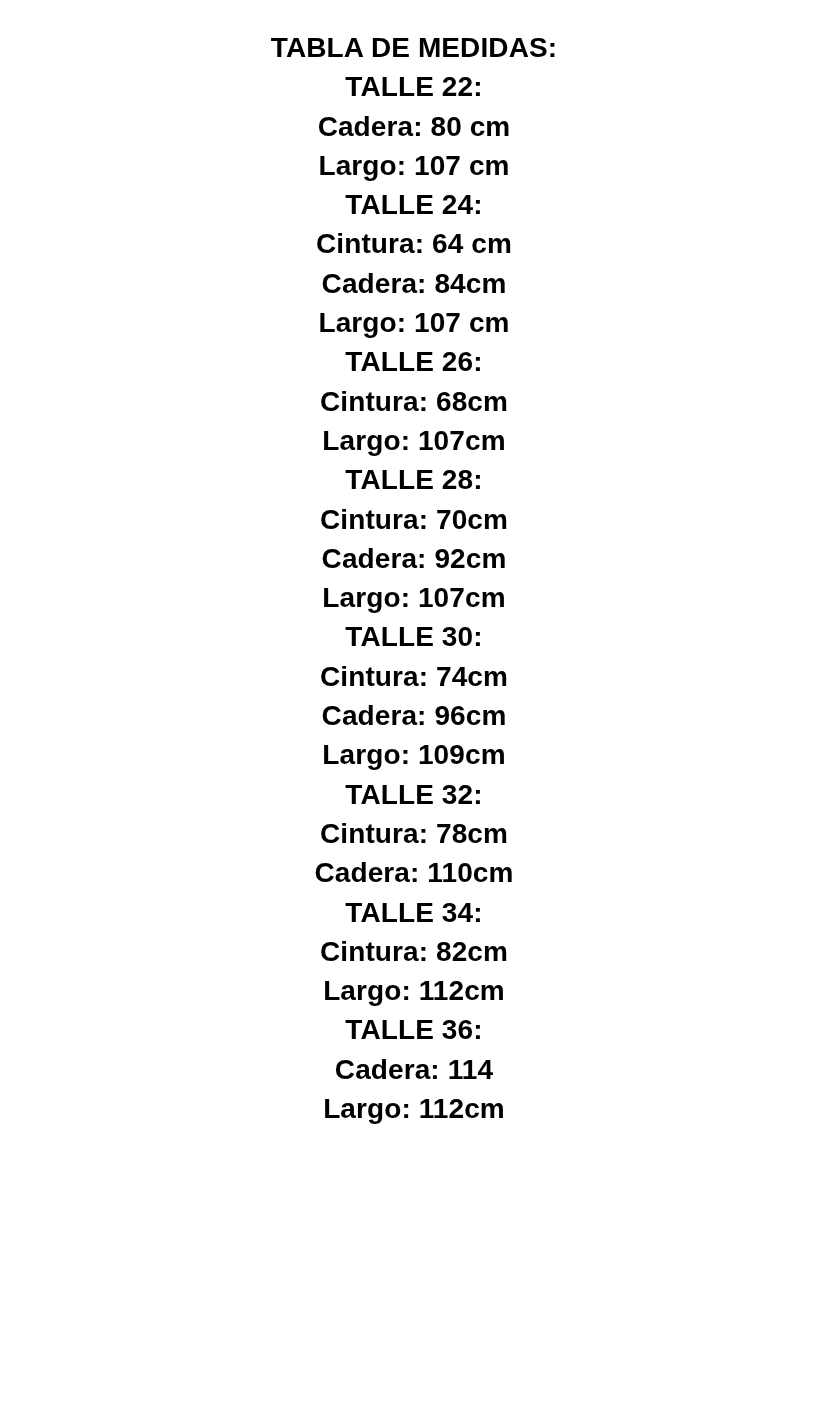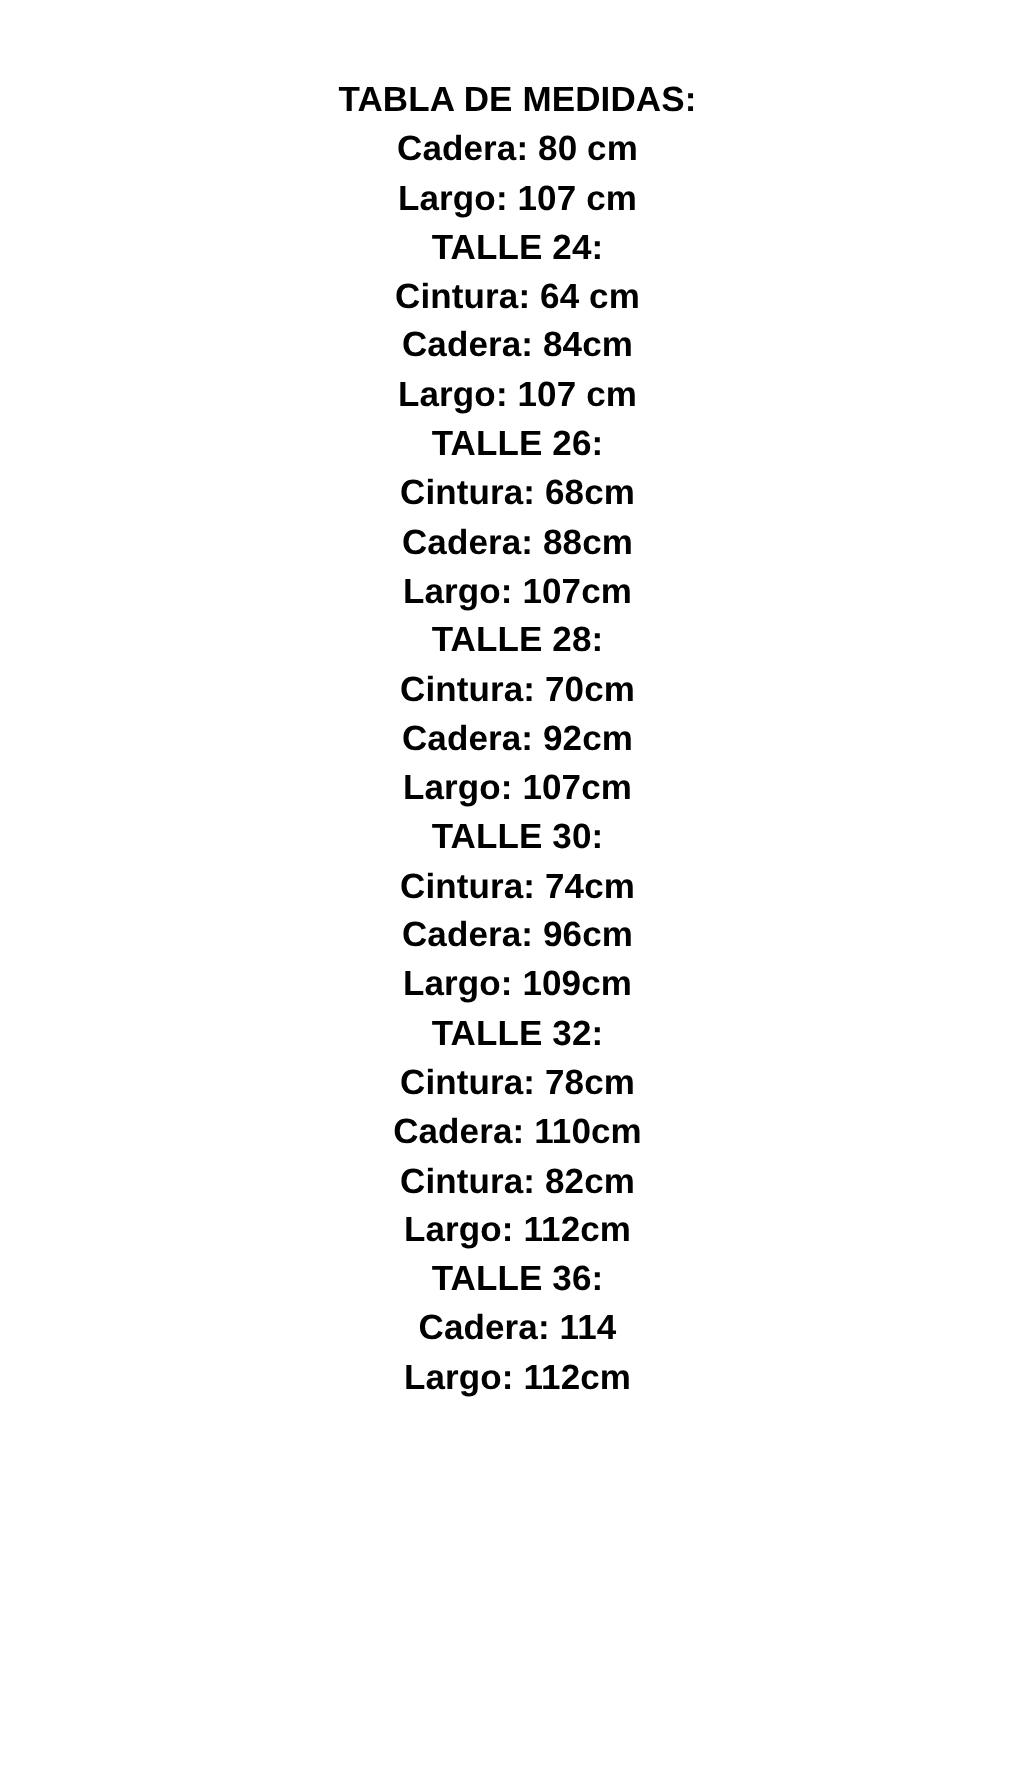--- a/index.html
+++ b/index.html
@@ -4,55 +4,55 @@
 <style>
   html, body {
     margin: 0;
     padding: 0;
     background: #ffffff;
   }
   .sheet {
     width: 828px;
     height: 1420px;
     box-sizing: border-box;
-    padding-top: 60px;
+    padding-top: 28px;
     text-align: center;
     font-family: "Liberation Sans", sans-serif;
     font-weight: 700;
     font-size: 28px;
     line-height: 39.3px;
     color: #000000;
     letter-spacing: 0.1px;
   }
   .line {
     white-space: pre;
   }
 </style>
 </head>
 <body>
 
 <div class="sheet">
   <div class="line">TABLA DE MEDIDAS:</div>
 
   <div>
+    <div class="line">TALLE 22:</div>
     <div class="line">Cadera: 80 cm</div>
     <div class="line">Largo: 107 cm</div>
   </div>
 
   <div>
     <div class="line">TALLE 24:</div>
     <div class="line">Cintura: 64 cm</div>
     <div class="line">Cadera: 84cm</div>
     <div class="line">Largo: 107 cm</div>
   </div>
 
   <div>
     <div class="line">TALLE 26:</div>
     <div class="line">Cintura: 68cm</div>
-    <div class="line">Cadera: 88cm</div>
     <div class="line">Largo: 107cm</div>
   </div>
 
   <div>
     <div class="line">TALLE 28:</div>
     <div class="line">Cintura: 70cm</div>
     <div class="line">Cadera: 92cm</div>
     <div class="line">Largo: 107cm</div>
   </div>
 
@@ -63,20 +63,21 @@
     <div class="line">Largo: 109cm</div>
   </div>
 
   <div>
     <div class="line">TALLE 32:</div>
     <div class="line">Cintura: 78cm</div>
     <div class="line">Cadera: 110cm</div>
   </div>
 
   <div>
+    <div class="line">TALLE 34:</div>
     <div class="line">Cintura: 82cm</div>
     <div class="line">Largo: 112cm</div>
   </div>
 
   <div>
     <div class="line">TALLE 36:</div>
     <div class="line">Cadera: 114</div>
     <div class="line">Largo: 112cm</div>
   </div>
 </div>

